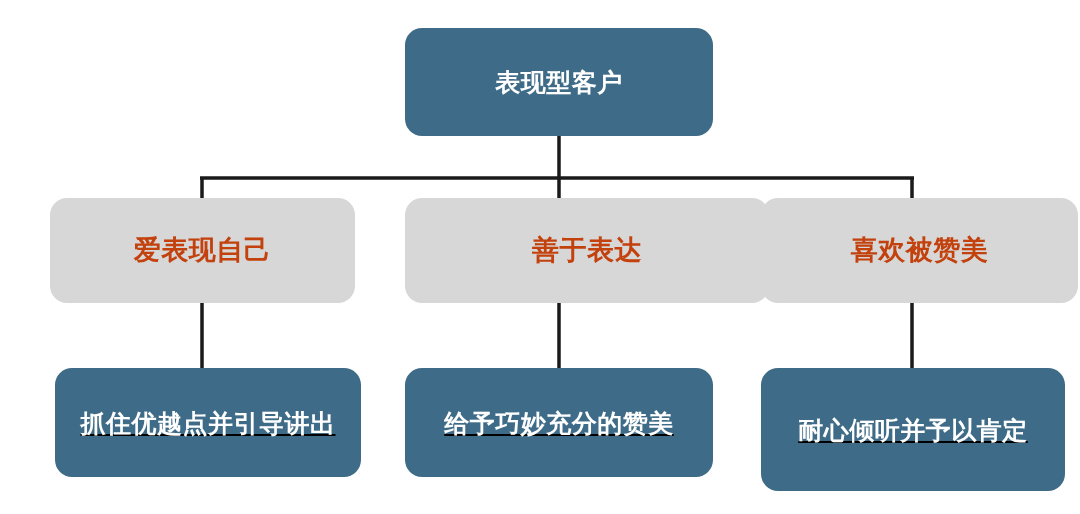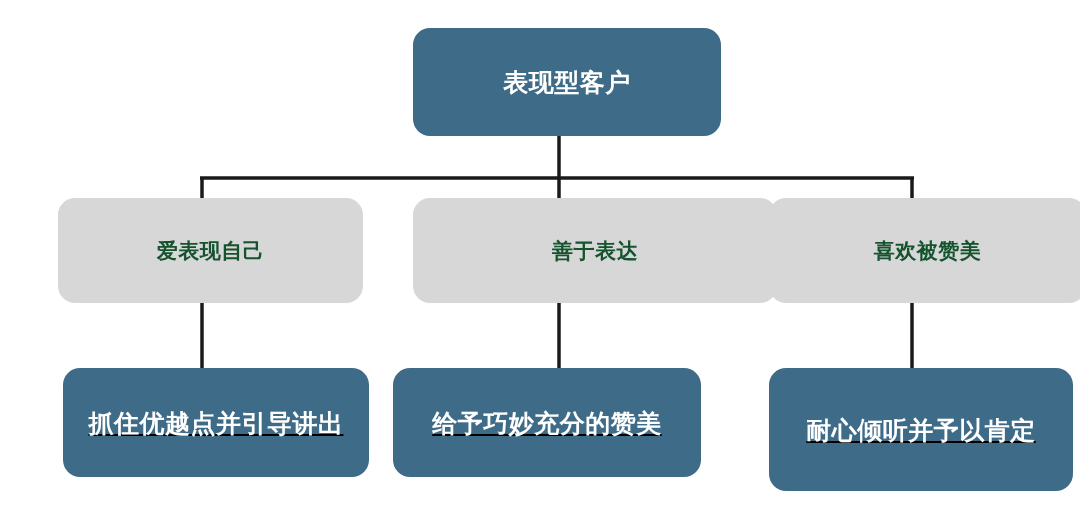--- a/index.html
+++ b/index.html
@@ -29,41 +29,40 @@
   .node {
     position: absolute;
     box-sizing: border-box;
     display: flex;
     align-items: center;
     justify-content: center;
     border-radius: 17px;
     text-align: center;
     line-height: 1.2;
     letter-spacing: 0.5px;
-    margin-left: 8px;
   }
   .node-label {
     font-weight: bold;
     white-space: nowrap;
   }
   
   .node.root {
     background: #3E6B87;
   }
   .node.root .node-label {
     color: #ffffff;
     font-size: 25px;
   }
   
   .node.trait {
     background: #D7D7D7;
   }
   .node.trait .node-label {
-    color: #14532d;
-    font-size: 21px;
+    color: #c2410c;
+    font-size: 27px;
   }
   
   .node.action {
     background: #3E6B87;
     text-decoration: underline;
   }
   .node.action .node-label {
     color: #ffffff;
     font-size: 25px;
   }
@@ -101,21 +100,21 @@
   </div>
 
   <div class="node trait" style="left:761px; top:198px; width:317px; height:105px;">
     <span class="node-label">喜欢被赞美</span>
   </div>
 
   <div class="node action" style="left:55px; top:368px; width:306px; height:109px;">
     <span class="node-label">抓住优越点并引导讲出</span>
   </div>
 
-  <div class="node action" style="left:385px; top:368px; width:308px; height:109px;">
+  <div class="node action" style="left:405px; top:368px; width:308px; height:109px;">
     <span class="node-label">给予巧妙充分的赞美</span>
   </div>
 
   <div class="node action" style="left:761px; top:368px; width:304px; height:123px;">
     <span class="node-label">耐心倾听并予以肯定</span>
   </div>
 
 </div>
 
 </body></html>

